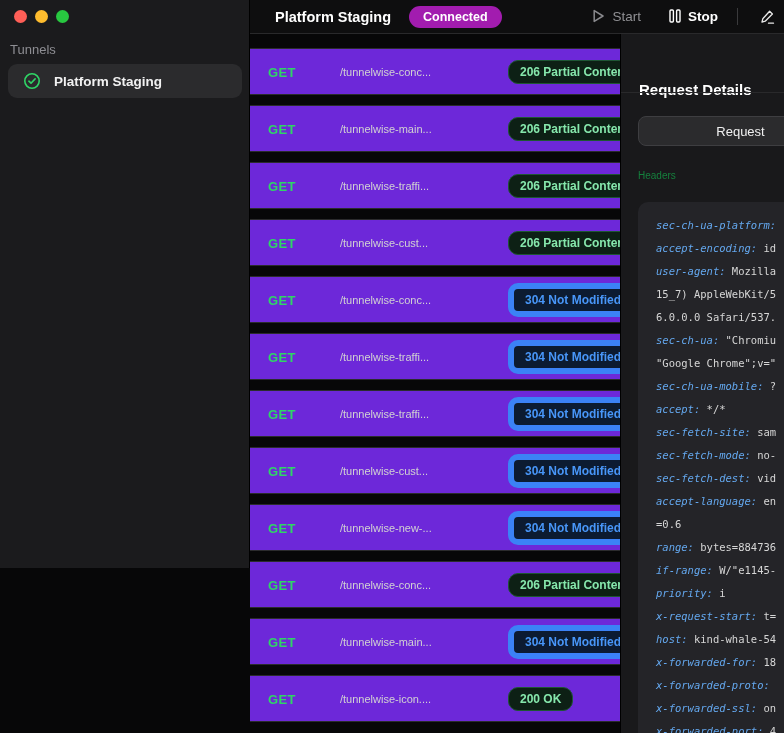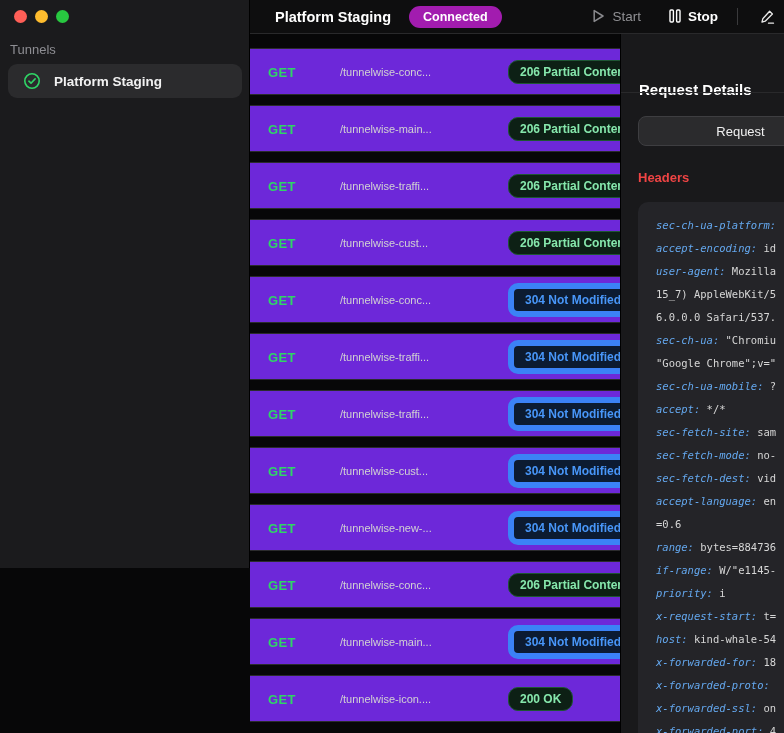--- a/index.html
+++ b/index.html
@@ -76,21 +76,21 @@
     background: #19191b; border-left: 1px solid #000; z-index: 5; overflow: hidden;
   }
   .panel-title { position: absolute; left: 18px; top: 24px; font-size: 15px; font-weight: bold; color: #ffffff; white-space: nowrap; margin-top: 23px; }
   .panel-divider { position: absolute; left: 0; top: 58px; width: 164px; height: 1px; background: #29292b; }
   .request-tab {
     position: absolute; left: 17px; top: 82px; width: 205px; height: 30px;
     background: #2b2b2d; border: 1px solid #3e3e41; border-radius: 8px;
     display: flex; align-items: center; justify-content: center; cursor: default;
   }
   .request-tab .tab-label { color: #f0f0f0; font-size: 13px; font-weight: 400; }
-  .headers-title { position: absolute; left: 17px; top: 136px; font-size: 13px; font-weight: bold; color: #ef4444; }
+  .headers-title { position: absolute; left: 17px; top: 136px; font-size: 10px; font-weight: normal; color: #15803d; }
   .code-block {
     position: absolute; left: 17px; top: 168px; width: 220px; height: 600px;
     background: #242428; border-radius: 10px; padding: 12px 0 0 18px; overflow: hidden;
   }
   .hline {
     font-family: "DejaVu Sans Mono", monospace; font-size: 10.5px; line-height: 23px;
     white-space: pre; color: #d6d6d6;
   }
   .hkey { color: #64a8ef; font-style: italic; }
   .hval { color: #d6d6d6; }

